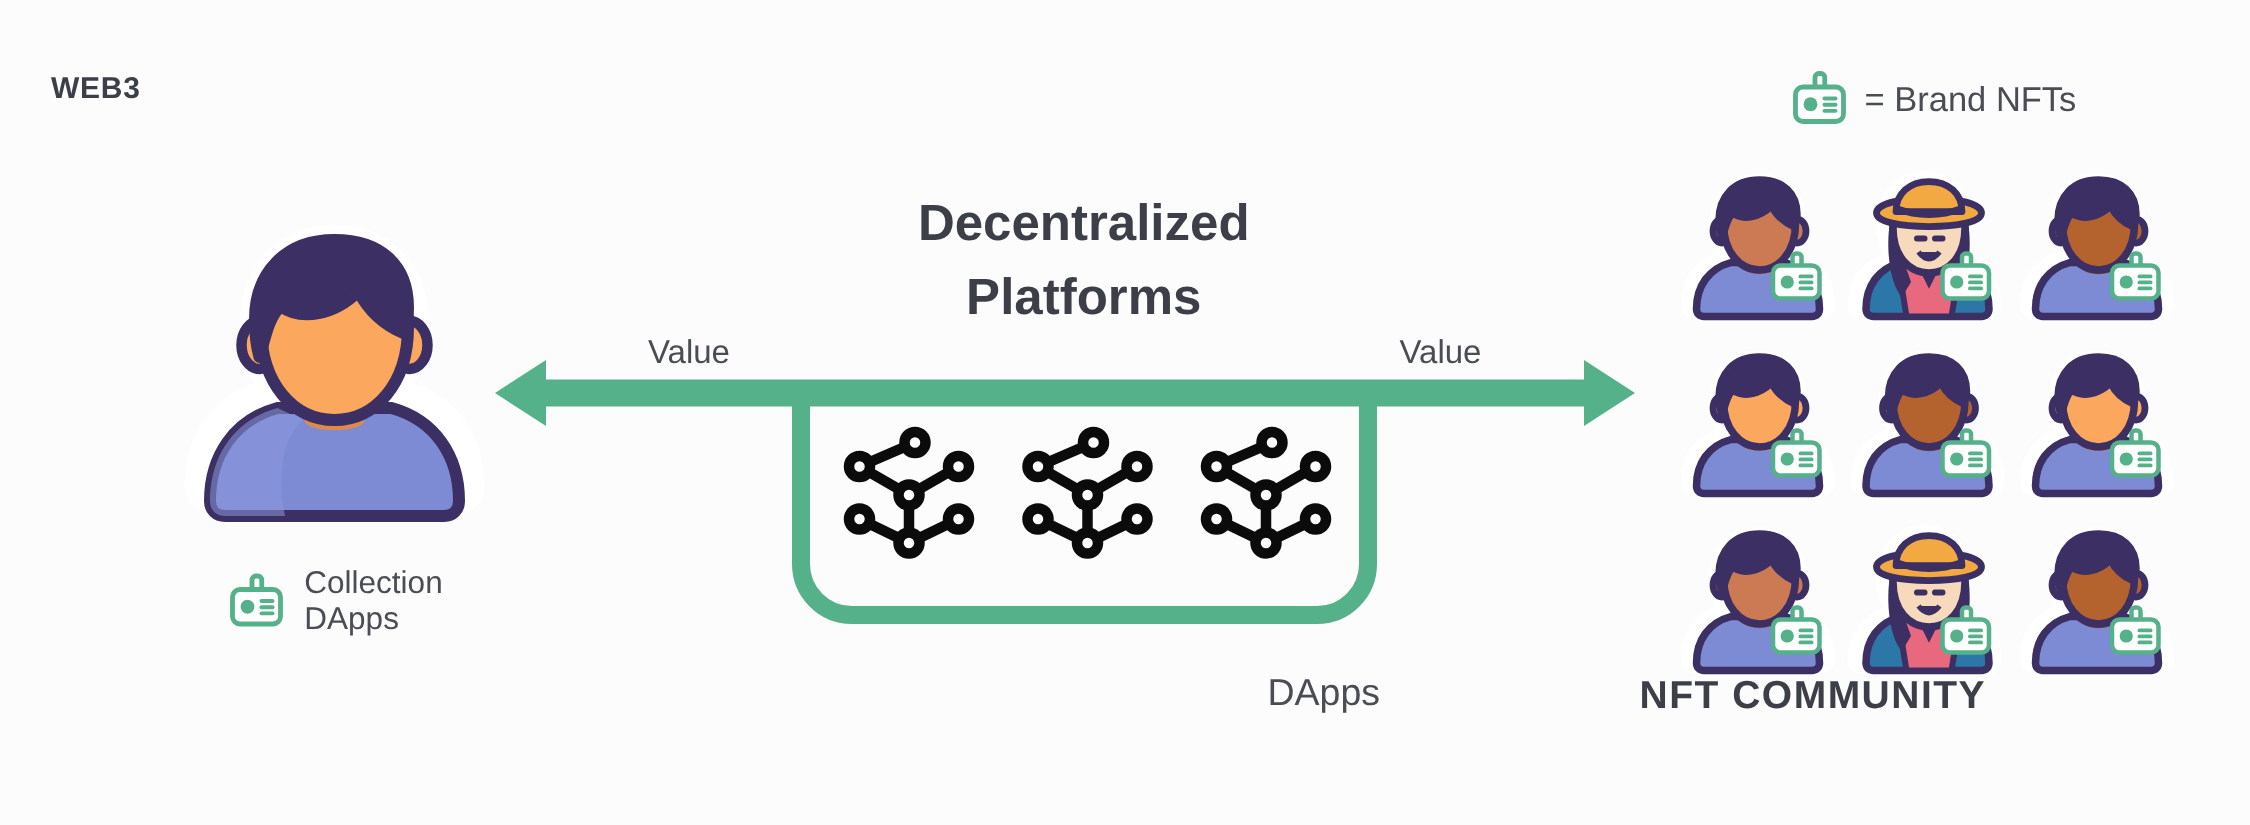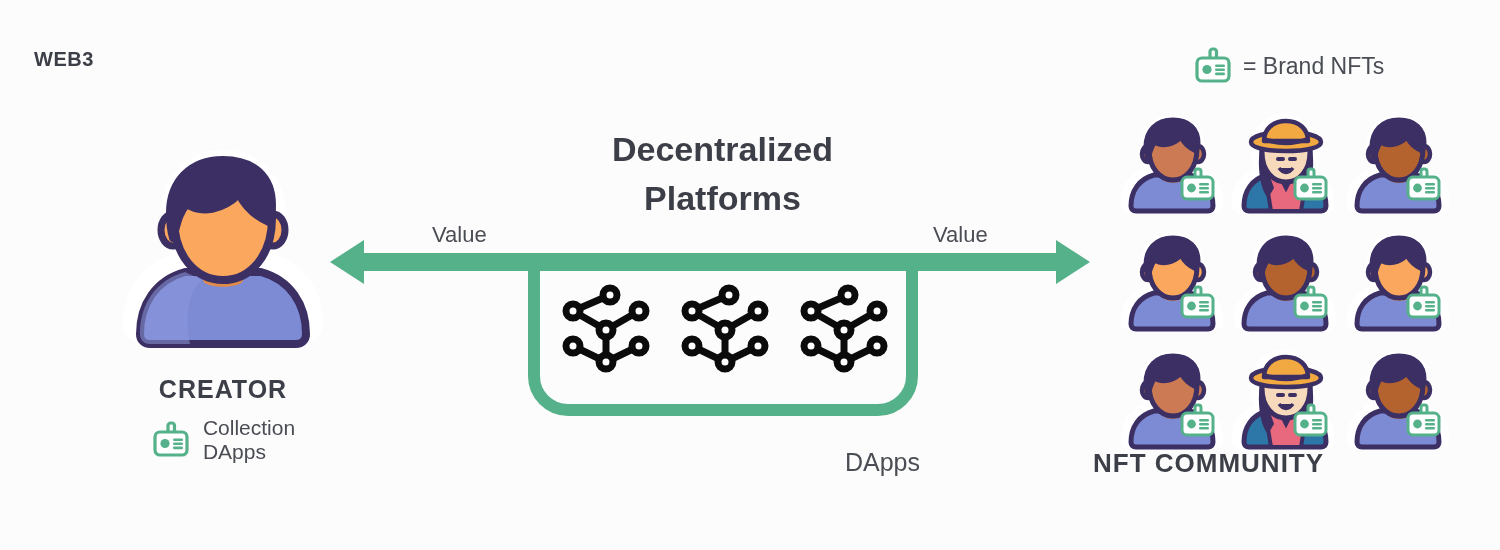--- a/index.html
+++ b/index.html
@@ -99,21 +99,20 @@
 
           <ellipse cx="50" cy="80" rx="12" ry="16" fill="#fba85e" stroke="#3b2f63" stroke-width="7"></ellipse>
           <ellipse cx="150" cy="80" rx="12" ry="16" fill="#fba85e" stroke="#3b2f63" stroke-width="7"></ellipse>
 
           <path d="M100 16c-30 0-49 21-49 52 0 38 22 62 49 62s49-24 49-62c0-31-19-52-49-52z" fill="#fba85e" stroke="#3b2f63" stroke-width="8"></path>
 
           <path d="M100 10c-33 0-53 22-53 53 0 10 1 18 3 25 4-14 6-26 14-34 14 10 36 6 52-10 6 12 16 22 30 28 2-4 3-10 3-17 0-28-18-45-49-45z" fill="#3b2f63" stroke="#3b2f63" stroke-width="8" stroke-linejoin="round"></path>
         </g>
       </svg>
     </div>
-    <div class="creator-label">CREATOR</div>
     <div class="creator-sub">
       <span>
         <svg width="40" height="40" viewBox="0 0 40 40">
           <rect x="17" y="3" width="6.5" height="13" rx="2.6" fill="#ffffff" stroke="#55b189" stroke-width="3.2"></rect>
           <rect x="4" y="12" width="32" height="23" rx="5" fill="#ffffff" stroke="#55b189" stroke-width="3.2"></rect>
           <circle cx="14" cy="23.5" r="4.6" fill="#55b189"></circle>
           <rect x="22" y="18.4" width="10" height="2.6" rx="1.3" fill="#55b189"></rect>
           <rect x="22" y="22.5" width="10" height="2.6" rx="1.3" fill="#55b189"></rect>
           <rect x="22" y="26.6" width="10" height="2.6" rx="1.3" fill="#55b189"></rect>
         </svg>

